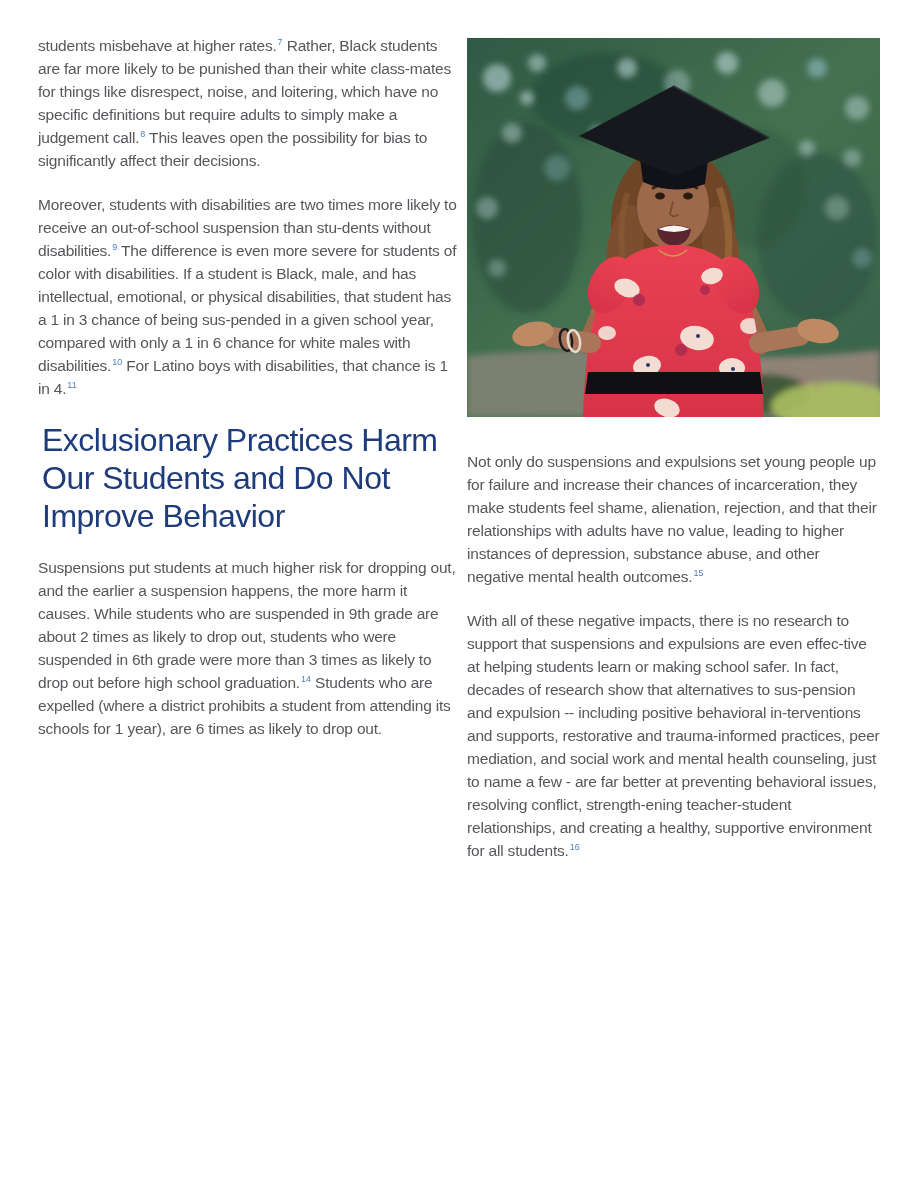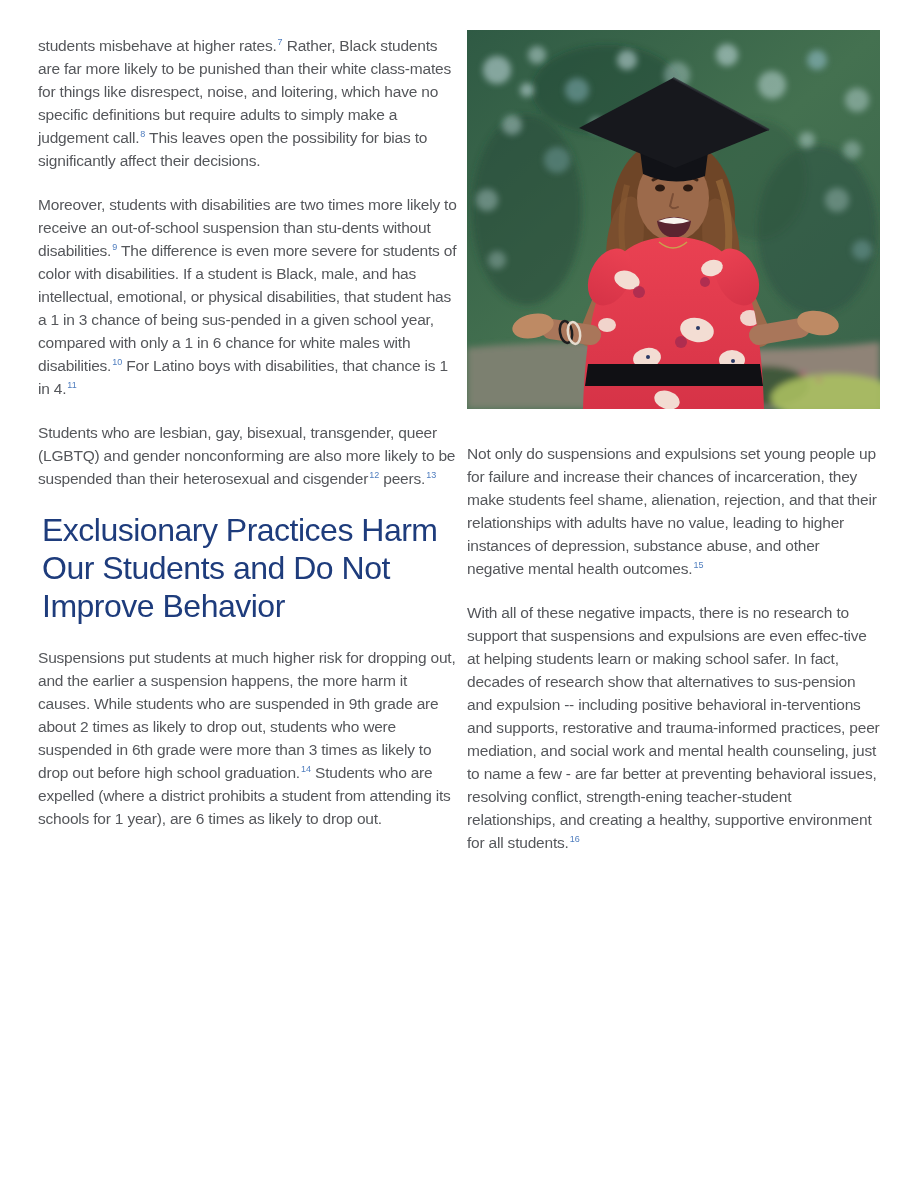--- a/index.html
+++ b/index.html
@@ -5,21 +5,21 @@
   html,body{margin:0;padding:0;background:#ffffff;}
   .page{
     position:relative;width:918px;height:956px;background:#ffffff;
     font-family:"Liberation Sans",sans-serif;overflow:hidden;
   }
   .col{
     position:absolute;color:#55575B;font-size:15.5px;line-height:23px;
     font-weight:300;letter-spacing:-0.2px;
   }
   .col-left{left:38px;top:34px;width:421px;}
-  .col-right{left:467px;top:30px;width:413px;}
+  .col-right{left:467px;top:38px;width:413px;}
   p.para{margin:0 0 21px 0;}
   h1.heading{
     font-size:32px;line-height:38px;color:#1E3C7C;font-weight:300;
     letter-spacing:-0.5px;margin:0 0 21px 4px;
   }
   sup.fn{
     color:#4F7DBE;font-size:9px;line-height:0;vertical-align:super;
     letter-spacing:0;margin-left:1px;
   }
   .photo{width:413px;height:379px;margin:0 0 33px 0;overflow:hidden;}
@@ -30,21 +30,20 @@
   }
 </style>
 </head>
 <body>
 
 <div class="page">
 
   <div class="col col-left">
     <p class="para">students misbehave at higher rates.<sup class="fn">7</sup> Rather, Black students are far more likely to be punished than their white class-mates for things like disrespect, noise, and loitering, which have no specific definitions but require adults to simply make a judgement call.<sup class="fn">8</sup> This leaves open the possibility for bias to significantly affect their decisions.</p>
     <p class="para">Moreover, students with disabilities are two times more likely to receive an out-of-school suspension than stu-dents without disabilities.<sup class="fn">9</sup> The difference is even more severe for students of color with disabilities. If a student is Black, male, and has intellectual, emotional, or physical disabilities, that student has a 1 in 3 chance of being sus-pended in a given school year, compared with only a 1 in 6 chance for white males with disabilities.<sup class="fn">10</sup> For Latino boys with disabilities, that chance is 1 in 4.<sup class="fn">11</sup></p>
-    <p class="para">Students who are lesbian, gay, bisexual, transgender, queer (LGBTQ) and gender nonconforming are also more likely to be suspended than their heterosexual and cisgender<sup class="fn">12</sup> peers.<sup class="fn">13</sup></p>
     <h1 class="heading">Exclusionary Practices Harm Our Students and Do Not Improve Behavior</h1>
     <p class="para">Suspensions put students at much higher risk for dropping out, and the earlier a suspension happens, the more harm it causes. While students who are suspended in 9th grade are about 2 times as likely to drop out, students who were suspended in 6th grade were more than 3 times as likely to drop out before high school graduation.<sup class="fn">14</sup>  Students who are expelled (where a district prohibits a student from attending its schools for 1 year), are 6 times as likely to drop out.</p>
   </div>
 
   <div class="col col-right">
     <div class="photo" title="Smiling woman wearing a black graduation cap and red floral dress, shrugging with open palms, in front of blurred green trees">
       <svg viewBox="0 0 413 379" width="413" height="379" role="img">
         <defs>
           <linearGradient id="bgG" x1="0" y1="0" x2="1" y2="1">
             <stop offset="0" stop-color="#2F5A44"></stop>

